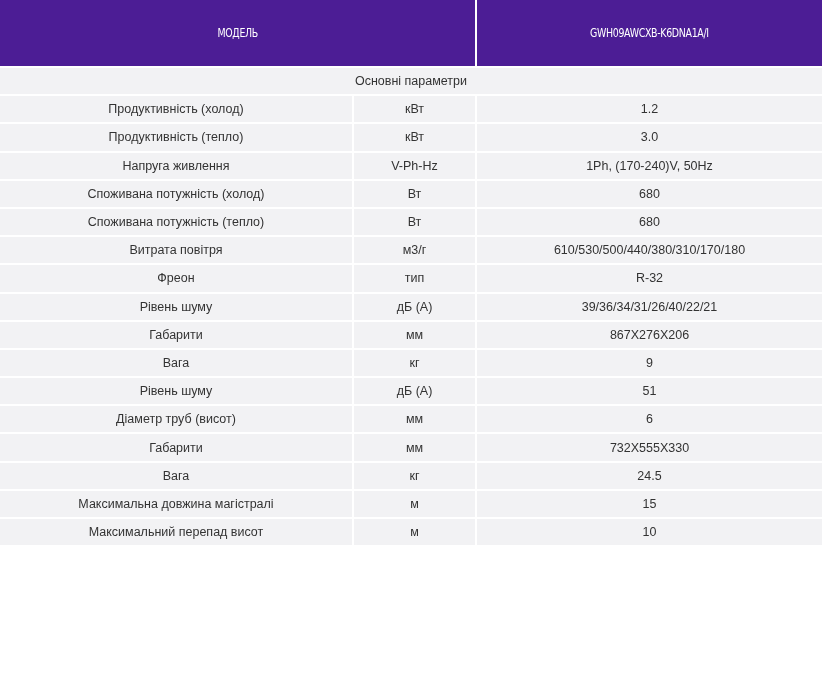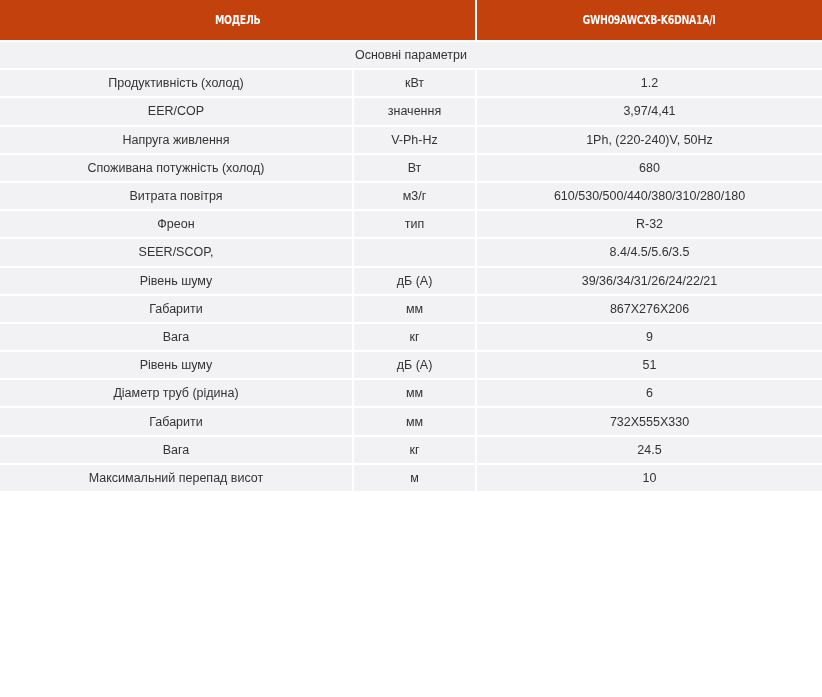--- a/index.html
+++ b/index.html
@@ -15,28 +15,28 @@
     }
     table.specs {
       width: 822px;
       border-collapse: collapse;
       table-layout: fixed;
     }
     col.c1 { width: 353px; }
     col.c2 { width: 123px; }
     col.c3 { width: 346px; }
     thead th {
-      background: #c2410c;
+      background: #4c1d95;
       color: #ffffff;
       font-family: "DejaVu Sans", sans-serif;
-      font-weight: bold;
+      font-weight: normal;
       font-size: 11.5px;
       letter-spacing: -0.4px;
       height: 32px;
-      padding: 4px;
+      padding: 17px;
       text-align: center;
       border: 2px solid #ffffff;
       border-top: 0;
       transform-origin: center;
     }
     thead th span {
       display: inline-block;
       transform: scaleX(0.82);
     }
     thead th:first-child { border-left: 0; }
@@ -75,85 +75,90 @@
 
     <tr class="section">
       <td colspan="3">Основні параметри</td>
     </tr>
     <tr>
       <td>Продуктивність (холод)</td>
       <td>кВт</td>
       <td>1.2</td>
     </tr>
     <tr>
-      <td>EER/COP</td>
-      <td>значення</td>
-      <td>3,97/4,41</td>
+      <td>Продуктивність (тепло)</td>
+      <td>кВт</td>
+      <td>3.0</td>
     </tr>
     <tr>
       <td>Напруга живлення</td>
       <td>V-Ph-Hz</td>
-      <td>1Ph, (220-240)V, 50Hz</td>
+      <td>1Ph, (170-240)V, 50Hz</td>
     </tr>
     <tr>
       <td>Споживана потужність (холод)</td>
       <td>Вт</td>
       <td>680</td>
     </tr>
     <tr>
+      <td>Споживана потужність (тепло)</td>
+      <td>Вт</td>
+      <td>680</td>
+    </tr>
+    <tr>
       <td>Витрата повітря</td>
       <td>м3/г</td>
-      <td>610/530/500/440/380/310/280/180</td>
+      <td>610/530/500/440/380/310/170/180</td>
     </tr>
     <tr>
       <td>Фреон</td>
       <td>тип</td>
       <td>R-32</td>
     </tr>
-    <tr>
-      <td>SEER/SCOP,</td>
-      <td></td>
-      <td>8.4/4.5/5.6/3.5</td>
-    </tr>
 
     <tr>
       <td>Рівень шуму</td>
       <td>дБ (А)</td>
-      <td>39/36/34/31/26/24/22/21</td>
+      <td>39/36/34/31/26/40/22/21</td>
     </tr>
     <tr>
       <td>Габарити</td>
       <td>мм</td>
       <td>867X276X206</td>
     </tr>
     <tr>
       <td>Вага</td>
       <td>кг</td>
       <td>9</td>
     </tr>
 
     <tr>
       <td>Рівень шуму</td>
       <td>дБ (А)</td>
       <td>51</td>
     </tr>
     <tr>
-      <td>Діаметр труб (рідина)</td>
+      <td>Діаметр труб (висот)</td>
       <td>мм</td>
       <td>6</td>
     </tr>
     <tr>
       <td>Габарити</td>
       <td>мм</td>
       <td>732X555X330</td>
     </tr>
     <tr>
       <td>Вага</td>
       <td>кг</td>
       <td>24.5</td>
     </tr>
     <tr>
+      <td>Максимальна довжина магістралі</td>
+      <td>м</td>
+      <td>15</td>
+    </tr>
+    <tr>
       <td>Максимальний перепад висот</td>
       <td>м</td>
       <td>10</td>
     </tr>
   </tbody>
 </table>
 
 </body></html>

